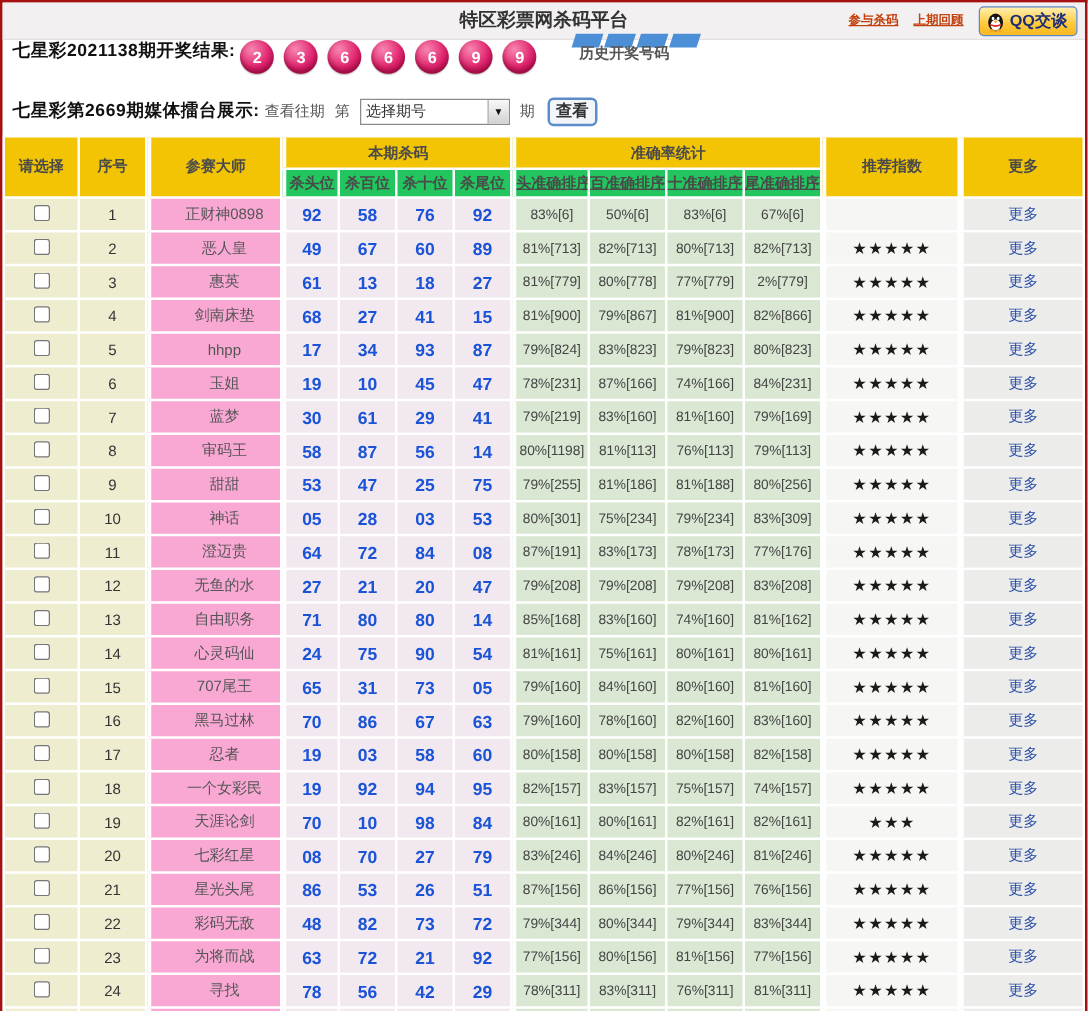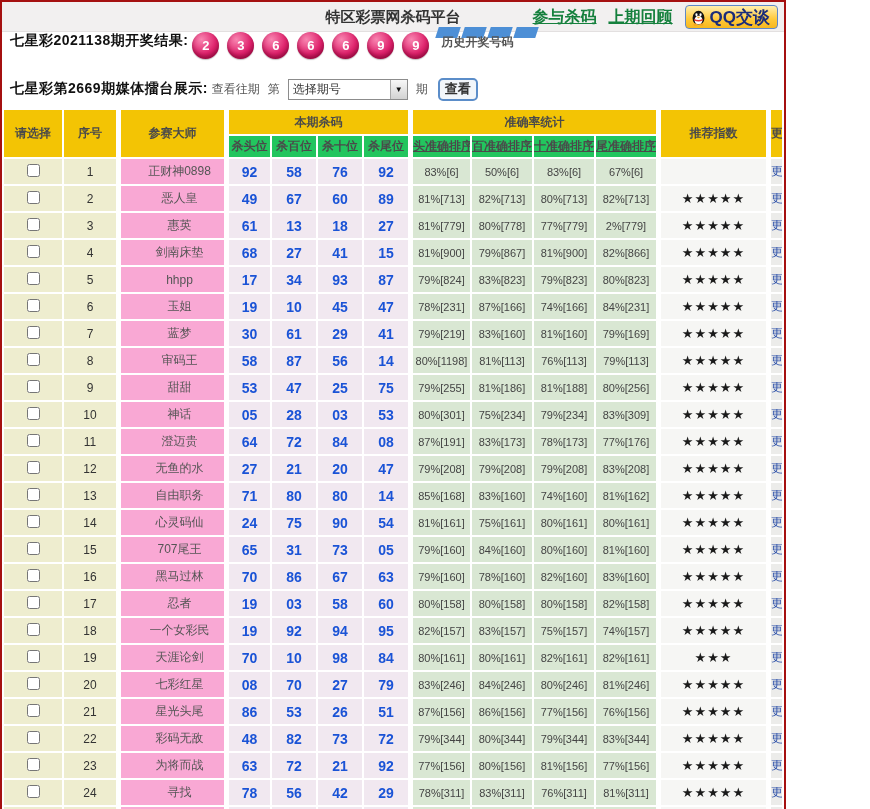--- a/index.html
+++ b/index.html
@@ -1,40 +1,40 @@
 <!DOCTYPE html>
 <html><head>
 <meta charset="utf-8">
 <style>
   * { margin:0; padding:0; box-sizing:border-box; }
   body { font-family:"Liberation Sans","DejaVu Sans",sans-serif; background:#fff; }
-  .page { width:786px; height:809px; border:2px solid #A51010; border-bottom:none;
+  .page { width:870px; height:809px; border:2px solid #A51010; border-bottom:none;
           overflow:hidden; background:#fff; position:relative; }
 
   
   .titlebar { position:relative; height:30px; background:#F2F0F0; border-bottom:1px solid #E3E0E0; }
   .titlebar .title { text-align:center; line-height:29px; font-size:15px; font-weight:bold; color:#333; }
   .titlebar .nav { position:absolute; right:6px; top:2px; display:flex; align-items:center; }
-  .titlebar .nav a { font-size:16px; font-weight:bold; color:#15803d; text-decoration:underline;
+  .titlebar .nav a { font-size:10px; font-weight:bold; color:#c2410c; text-decoration:underline;
                      margin-right:12px; cursor:pointer; line-height:26px;}
   .qq-btn { display:inline-flex; align-items:center; gap:3px; height:24px; padding:0 7px 0 4px;
             border:1px solid #5E88C8; border-radius:4px; cursor:pointer;
             background:linear-gradient(#FFEFAF,#FFC93A 60%,#F7B81F);
-            font-size:17px; font-weight:bold; color:#1A2C7A; }
+            font-size:13px; font-weight:bold; color:#1A2C7A; }
 
   
   .result-bar { display:flex; align-items:flex-start; height:40px; padding-left:8px; }
   .result-bar .lbl { font-size:14px; font-weight:bold; color:#111; letter-spacing:0.5px; }
   .balls { display:flex; align-items:center; margin-left:4px; }
   .ball { width:27px; height:27px; border-radius:50%; margin-right:8px;
           background:radial-gradient(circle at 35% 28%, #F886B1, #E0246E 55%, #B30A4C 95%);
           box-shadow:inset 0 -3px 4px rgba(110,0,40,.55), 0 1px 1px rgba(0,0,0,.25);
           color:#fff; font-weight:bold; font-size:13px;
           display:flex; align-items:center; justify-content:center; }
-  .history-link { position:relative; font-size:12px; font-weight:bold;
+  .history-link { position:relative; margin-left:22px; font-size:12px; font-weight:bold;
                   color:#555; text-decoration:none; padding:2px 4px; cursor:pointer; }
   .history-link .patch { position:absolute; top:-5px; height:11px; width:22px;
                          background:#4D8FD6; transform:skew(-18deg); z-index:0; }
   .history-link .p1{left:0;} .history-link .p2{left:26px;} .history-link .p3{left:52px;} .history-link .p4{left:78px;}
   .history-link .txt { position:relative; z-index:1; }
 
   
   .select-bar { display:flex; align-items:center; height:34px; padding-left:8px; }
   .select-bar .lbl { font-size:14px; font-weight:bold; color:#111; letter-spacing:0.5px; }
   .select-bar .plain { font-size:12px; color:#555; margin:0 4px; }

